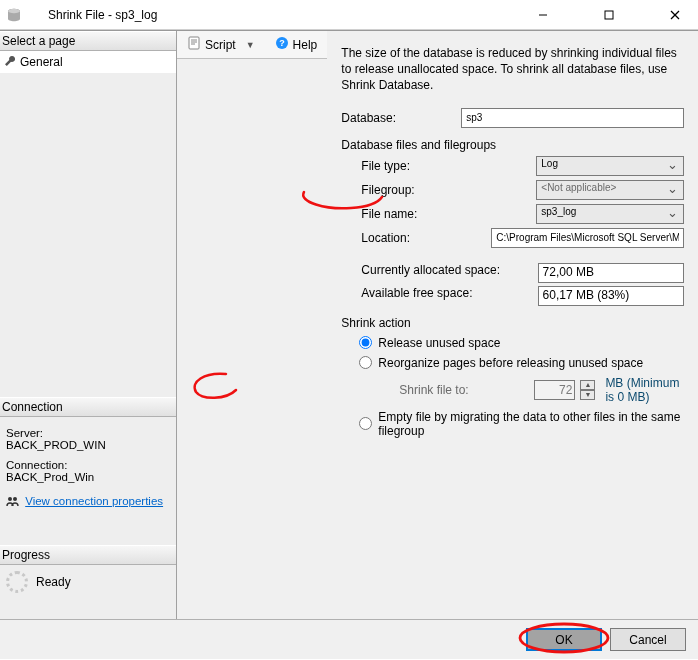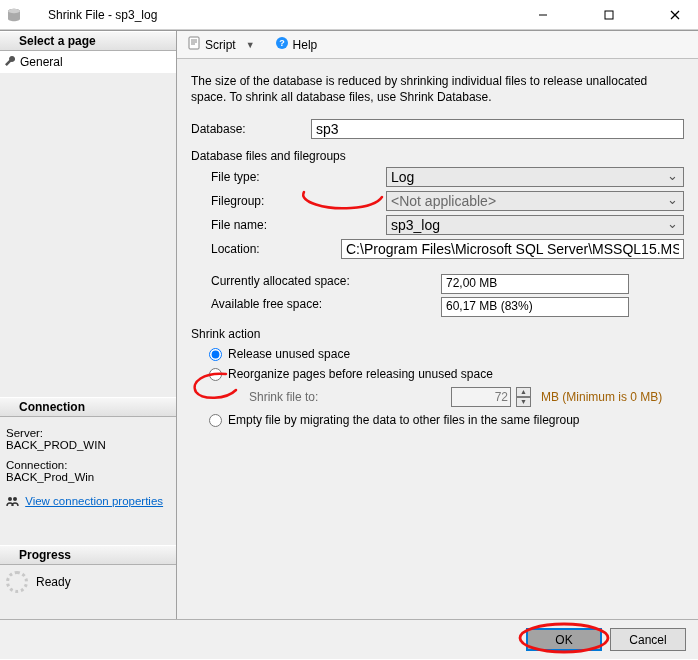--- a/index.html
+++ b/index.html
@@ -43,22 +43,22 @@
     width: 177px;
     background: #eeeeee;
     border-right: 1px solid #a0a0a0;
     display: flex;
     flex-direction: column;
   }
   .section-head {
     background: linear-gradient(#f7f7f7,#e1e1e1);
     border-top: 1px solid #fff;
     border-bottom: 1px solid #b0b0b0;
-    padding: 2px 19px;
-    font-weight: bold;
+    padding: 2px 2px;
+    font-weight: normal;
   }
   .sidebar-item {
     padding: 4px 6px 4px 20px;
     position: relative;
     background: #fff;
   }
   .sidebar-item .wrench {
     position:absolute; left:4px; top:4px; width:12px; height:12px;
   }
   .sidebar-block { flex:0 0 auto; }
@@ -69,21 +69,21 @@
   .conn-icon { display:inline-block; width:14px; vertical-align:middle;}
   .progress-block { padding:6px; display:flex; align-items:center; gap:8px; background:#eeeeee;}
   .spinner {
     width:22px;height:22px;border:3px dotted #c8c8c8;border-radius:50%;
   }
 
   .main {
     flex:1;
     background:#f0f0f0;
     display:flex;
-    flex-direction:column;
+    flex-direction:row;
     min-width:0;
   }
   .toolbar {
     height:28px;
     border-bottom:1px solid #c0c0c0;
     background:#f6f6f6;
     display:flex; align-items:center; gap:4px;
     padding:0 6px;
   }
   .tool-btn { display:flex; align-items:center; gap:4px; padding:2px 4px;}
@@ -99,21 +99,21 @@
   .form-row { display:flex; align-items:center; margin:4px 0; }
   .form-row .lbl { width:120px; }
   .form-row .lbl2 { width:150px; padding-left:20px;}
   .input, .select, .readonly {
     flex:1;
     border:1px solid #7a7a7a;
     background:#fff;
     height:20px;
     padding:1px 4px;
     font-family:inherit;
-    font-size:14px;
+    font-size:10px;
     min-width:0;
   }
   .select { appearance:none; background:#e9e9e9; position:relative;}
   .select-wrap { position:relative; flex:1; display:flex; min-width:0;padding-left:45px;}
   .select-wrap::after {
     content:"⌄"; position:absolute; right:6px; top:1px; font-size:13px; color:#555; pointer-events:none;
   }
   .select.disabled, .readonly.disabled { background:#e9e9e9; color:#6a6a6a;}
   .section-label { margin:10px 0 4px 0;}
   .stat-row { display:flex; margin:3px 0;}
@@ -293,21 +293,21 @@
         <span>Reorganize pages before releasing unused space</span>
       </div>
       <div class="sub-row">
         <span style="width:140px;color:#6a6a6a">Shrink file to:</span>
         <span style="width:50px"></span>
         <div class="spin">72</div>
         <div class="spin-btns">
               <div>▲</div>
               <div>▼</div>
             </div>
-        <span style="color:#a16207;margin-left:4px">MB (Minimum is 0 MB)</span>
+        <span style="color:#0c4a6e;margin-left:4px">MB (Minimum is 0 MB)</span>
       </div>
       <div class="radio-row">
         <input type="radio" name="sa" style="">
         <span>Empty file by migrating the data to other files in the same filegroup</span>
       </div>
     </div>
   </div>
 </div>
 
 <div class="footer">

